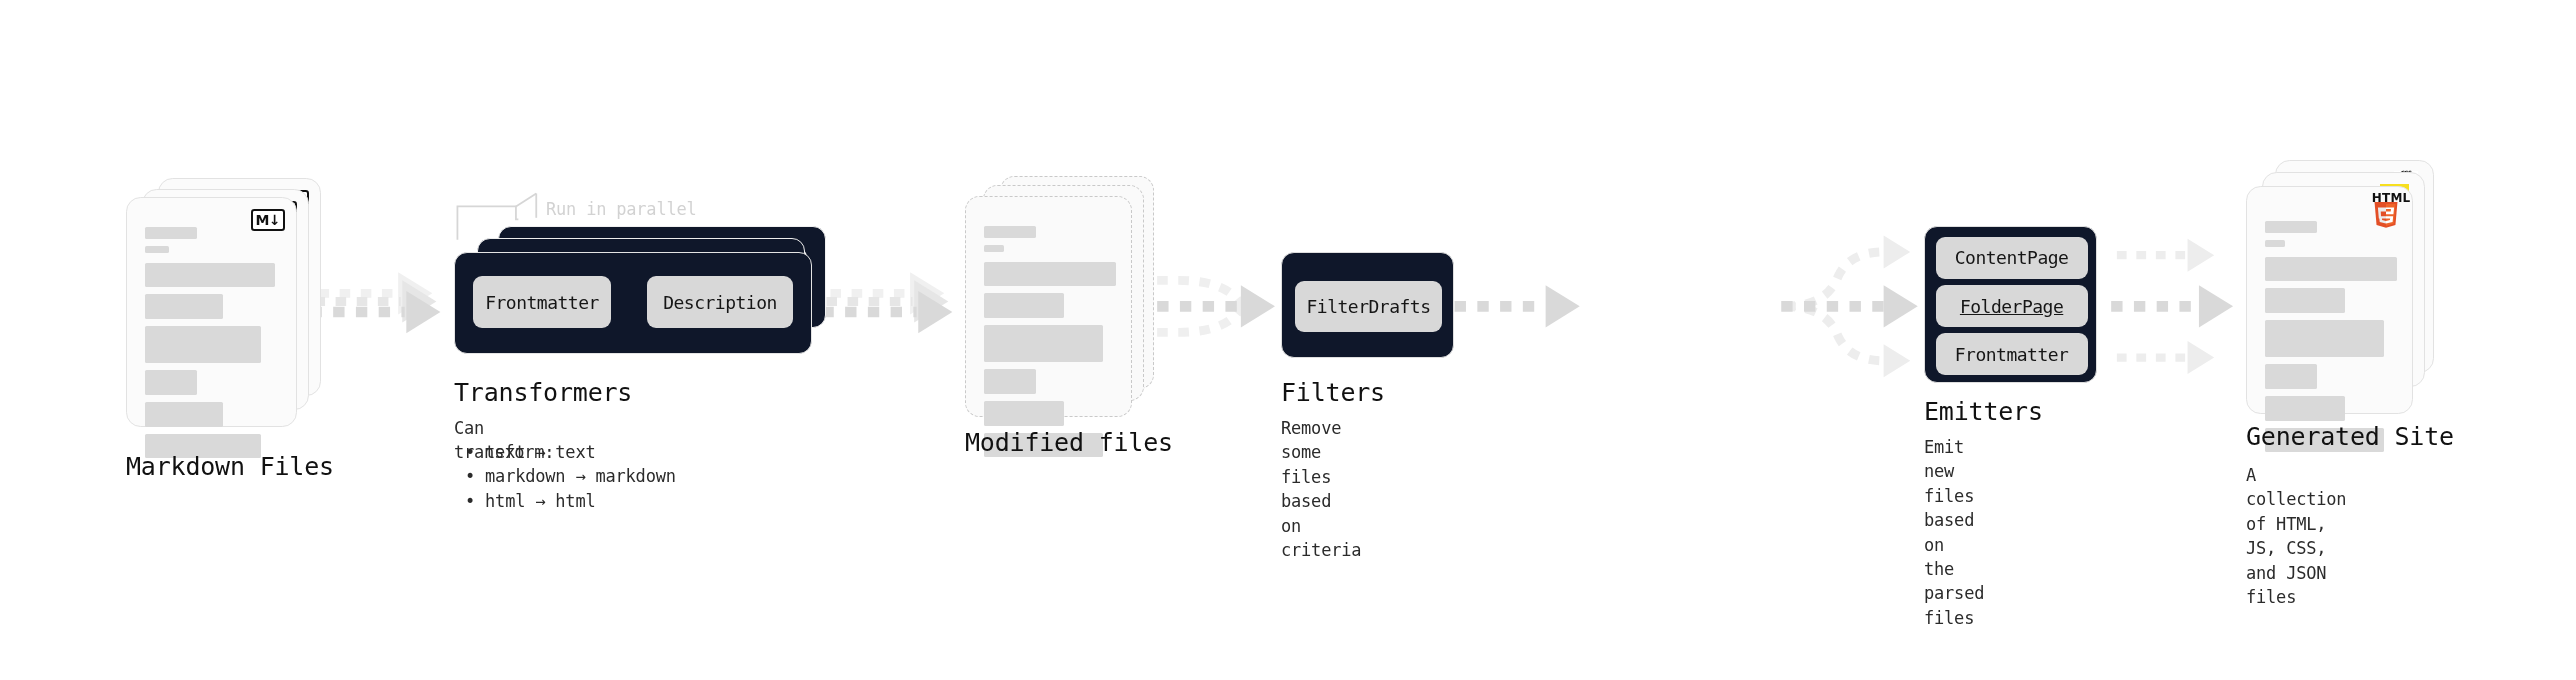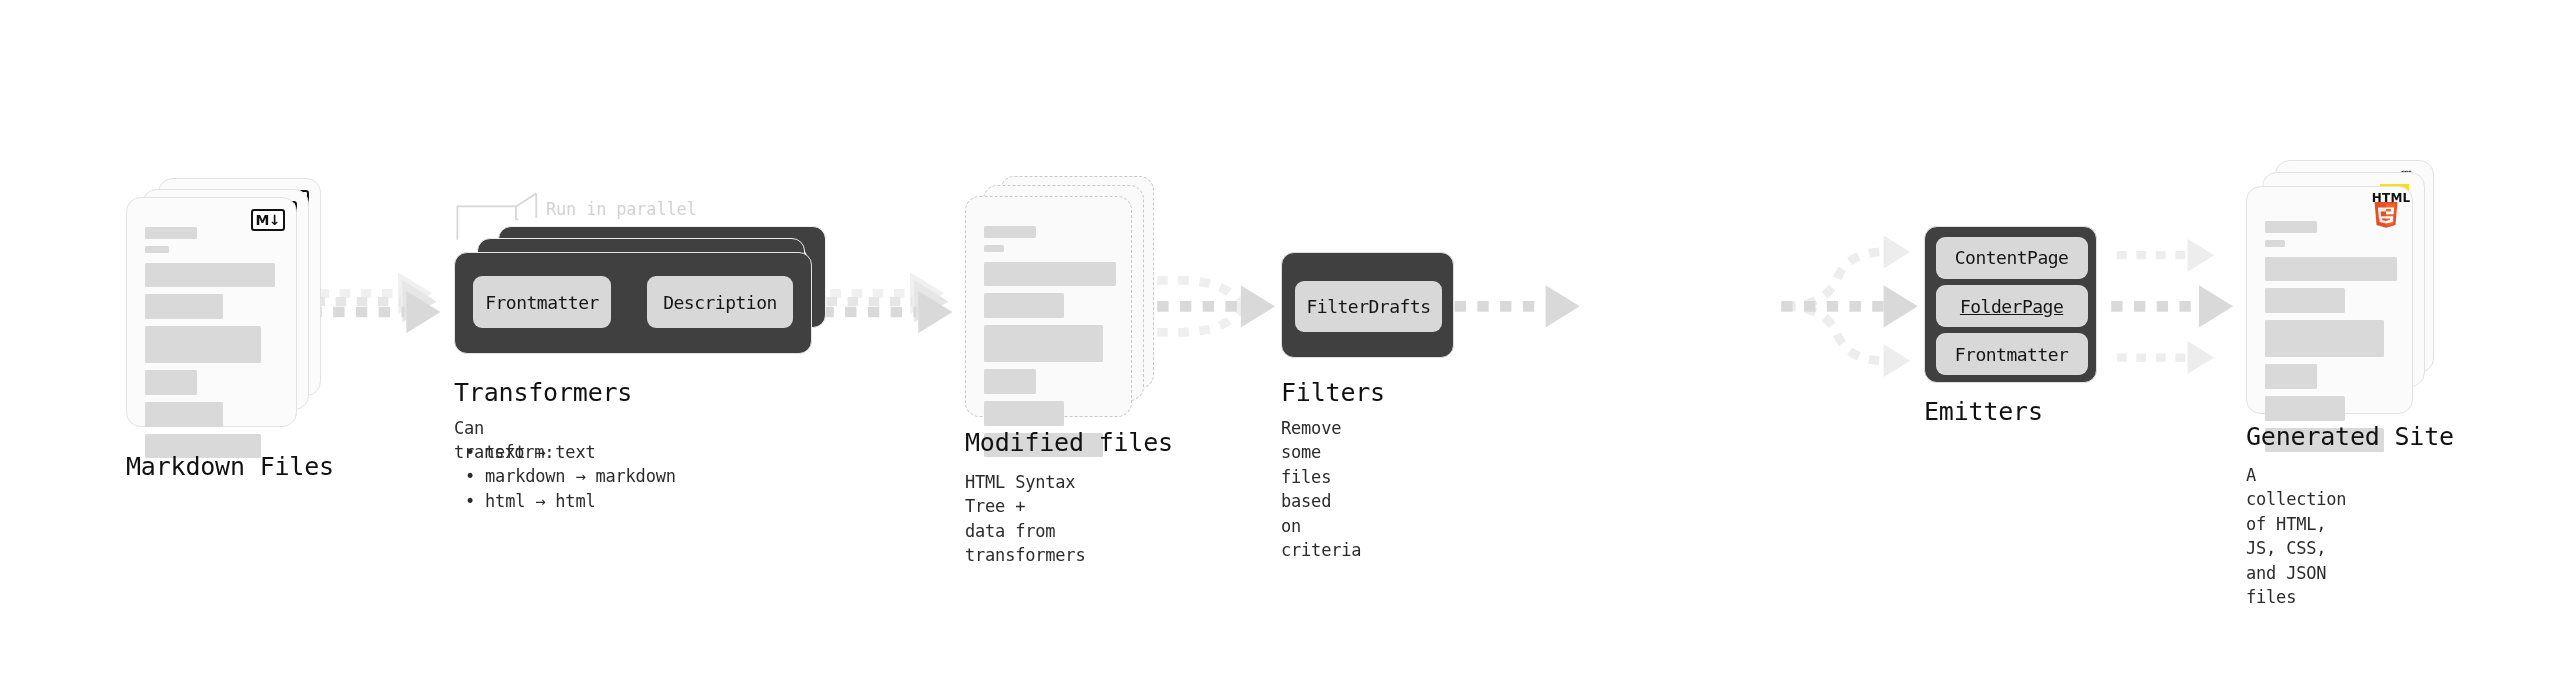--- a/index.html
+++ b/index.html
@@ -76,21 +76,21 @@
   .html5 .cap{
     font-family:"DejaVu Sans","Liberation Sans",sans-serif;
     font-size:12px;font-weight:bold;letter-spacing:0.2px;color:#111;
     text-align:center;line-height:7.3px;
   }
   .html5 svg{display:block;}
 
   
   .box{
     position:absolute;box-sizing:border-box;
-    border:1.3px solid #dedede;border-radius:13px;background:#404040;
+    border:1.3px solid #dedede;border-radius:13px;background:#0f172a;
   }
   .pill{
     position:absolute;box-sizing:border-box;
     background:#d8d8d8;border-radius:9px;
     display:flex;align-items:center;justify-content:center;
     font-family:"DejaVu Sans Mono","Liberation Mono",monospace;
     font-size:18px;color:#161616;letter-spacing:-0.5px;white-space:nowrap;
   }
 
   .run-par{
@@ -256,41 +256,41 @@
         <div class="bar s" style="width:19.5px;margin-bottom:9.8px;"></div>
         <div class="bar t" style="width:132px;"></div>
         <div class="bar t" style="width:80px;"></div>
         <div class="bar" style="width:119px;height:37px;"></div>
         <div class="bar t" style="width:52px;"></div>
         <div class="bar t" style="width:80px;"></div>
         <div class="bar t" style="width:119px;"></div>
       </div>
     </div>
     <div class="label" style="position:absolute;left:965px;top:428px;">Modified files</div>
-    <div class="desc" style="position:absolute;left:965px;top:470px;">HTML Syntax Tree +
-data from transformers</div>
   </div>
 
   <div class="stage" style="left:0;width:325px;">
     <div class="box" style="left:1281px;top:252px;width:173px;height:106px;">
       <div class="pill" style="left:13px;top:28px;width:147px;height:51px;">FilterDrafts</div>
     </div>
     <div class="label" style="position:absolute;left:1281px;top:378px;">Filters</div>
     <div class="desc" style="position:absolute;left:1281px;top:416px;">Remove some files based
 on criteria</div>
   </div>
 
 
   <div class="stage" style="left:0;width:341px;">
     <div class="box" style="left:1924px;top:226px;width:173px;height:157px;">
       <div class="pill" style="left:10.6px;top:9.8px;width:152px;height:42px;">ContentPage</div>
       <div class="pill" style="left:10.6px;top:58px;width:152px;height:42px;text-decoration:underline;">FolderPage</div>
       <div class="pill" style="left:10.6px;top:106px;width:152px;height:42px;">Frontmatter</div>
     </div>
     <div class="label" style="position:absolute;left:1924px;top:397px;">Emitters</div>
+    <div class="desc" style="position:absolute;left:1924px;top:435px;">Emit new files based on
+the parsed files</div>
   </div>
 
   <div class="stage" style="left:0;width:358px;">
 
     <div class="doc" style="left:2275px;top:160px;width:159px;height:213px;">
       <div class="badge" style="right:14.6px;top:9.8px;">
         <div class="css-badge">
           <div class="txt">CSS</div>
           <div class="ul"></div>
         </div>

